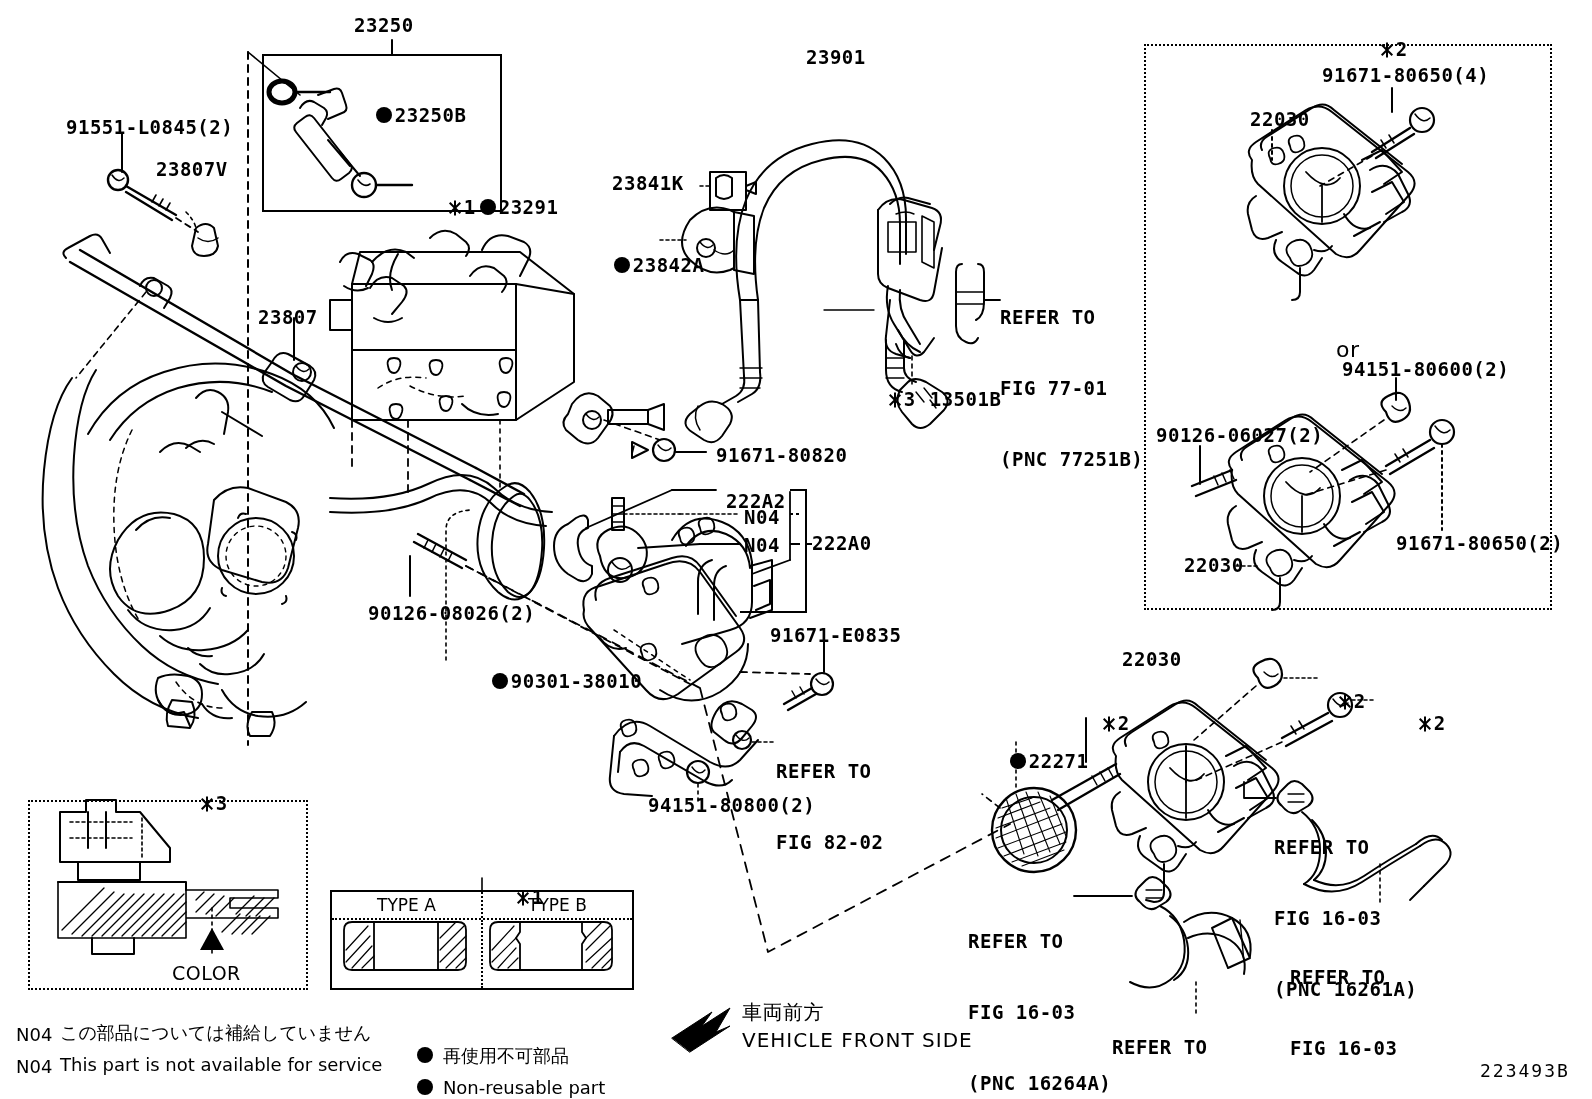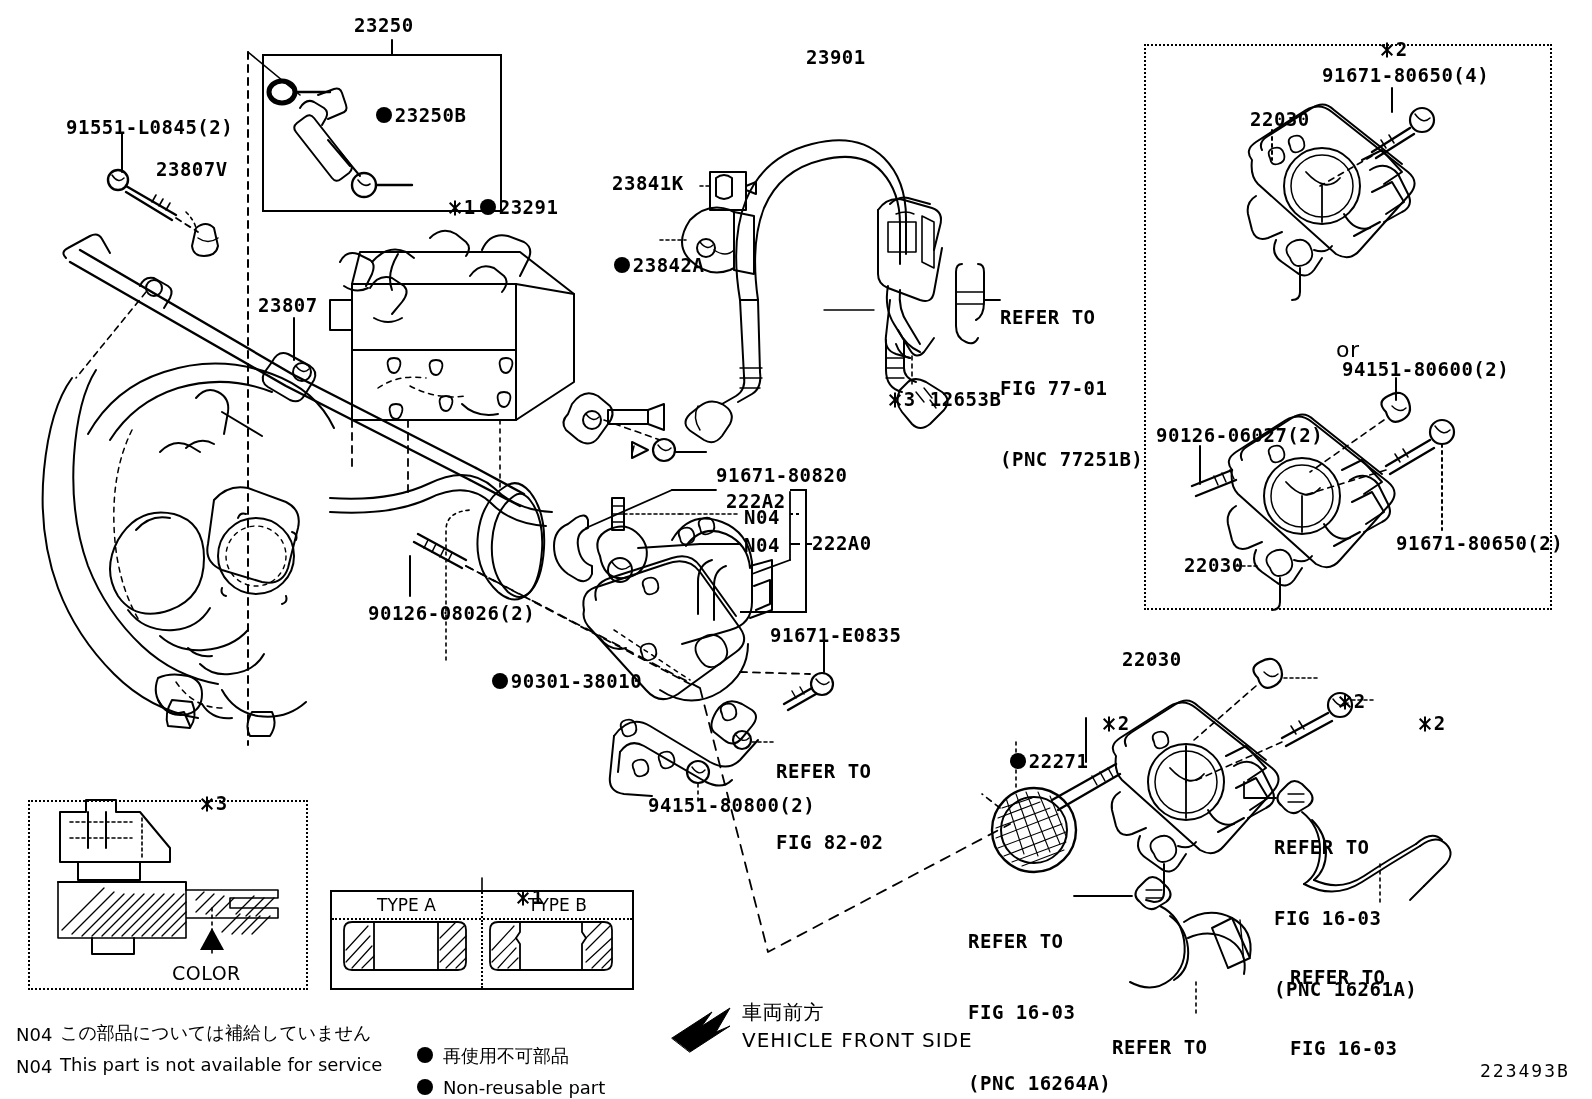--- a/index.html
+++ b/index.html
@@ -506,41 +506,41 @@
   </div>
 
   <div class="lbl" style="left:400px;top:172px;">
     <span class="ast"><i></i></span><span class="xs">1</span><span class="dot lg" style="margin-left:4px;"></span><span>23291</span>
   </div>
 
   <div class="lbl" style="left:66px;top:116px;">91551-L0845(2)</div>
 
   <div class="lbl" style="left:156px;top:158px;">23807V</div>
 
-  <div class="lbl" style="left:258px;top:294px;">23807</div>
+  <div class="lbl" style="left:258px;top:306px;">23807</div>
 
   <div class="lbl" style="left:806px;top:46px;">23901</div>
 
   <div class="lbl" style="left:612px;top:172px;">23841K</div>
 
   <div class="lbl" style="left:566px;top:230px;">
     <span class="dot lg"></span><span>23842A</span>
   </div>
 
   <div class="lbl" style="left:840px;top:364px;">
-    <span class="ast"><i></i></span><span class="xs">3</span><span style="margin-left:14px;">12653B</span>
+    <span class="ast"><i></i></span><span class="xs">3</span><span style="margin-left:14px;">13501B</span>
   </div>
 
   <div class="lbl" style="left:1000px;top:258px;">
     <div>REFER TO</div>
     <div>FIG 77-01</div>
     <div class="sm">(PNC 77251B)</div>
   </div>
 
-  <div class="lbl" style="left:716px;top:444px;margin-top:20px;">91671-80820</div>
+  <div class="lbl" style="left:716px;top:444px;">91671-80820</div>
 
   <div class="lbl" style="left:726px;top:490px;">222A2</div>
 
   <div class="lbl" style="left:744px;top:506px;">N04</div>
 
   <div class="lbl" style="left:744px;top:534px;">N04</div>
 
   <div class="lbl" style="left:812px;top:532px;">222A0</div>
 
   <svg class="art" viewBox="0 0 1592 1099" style="pointer-events:none;">

